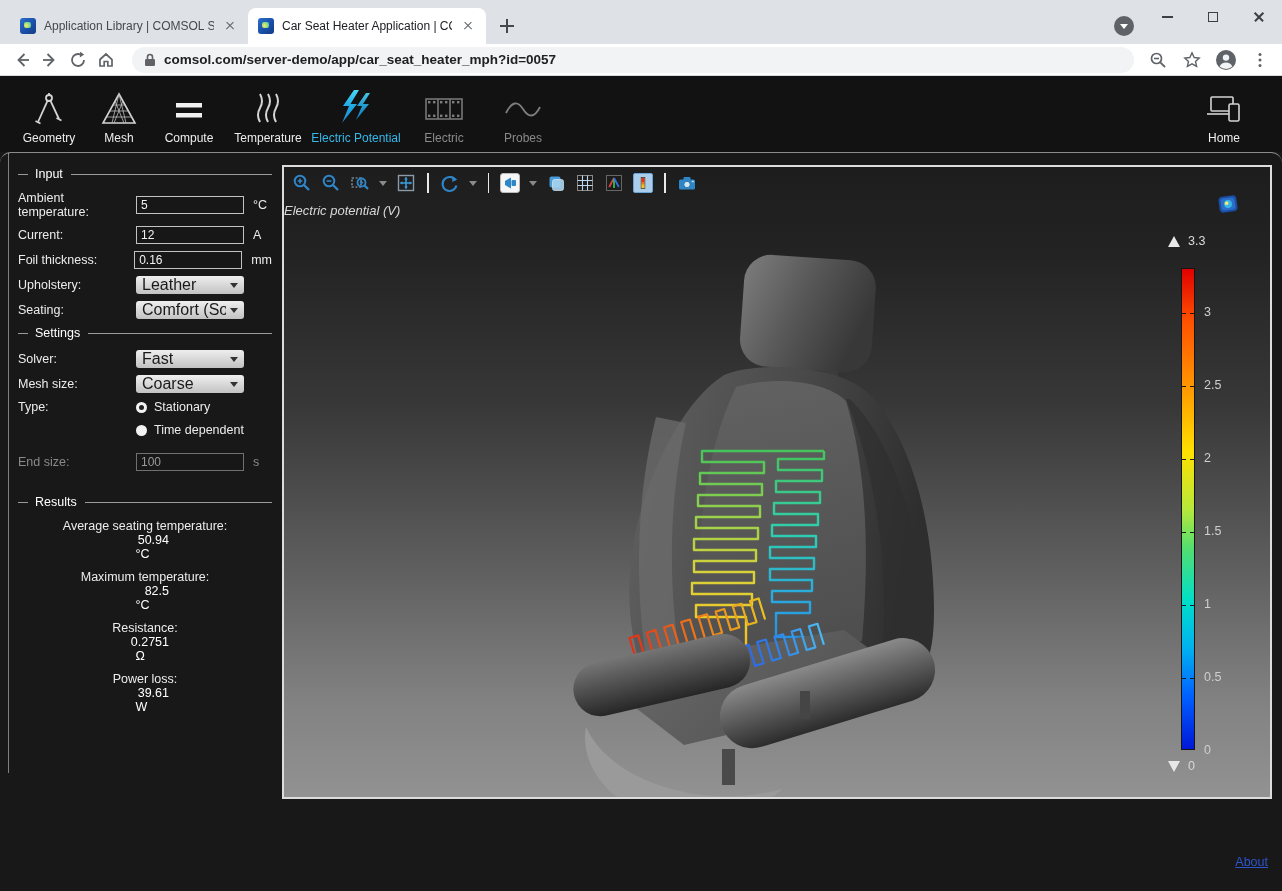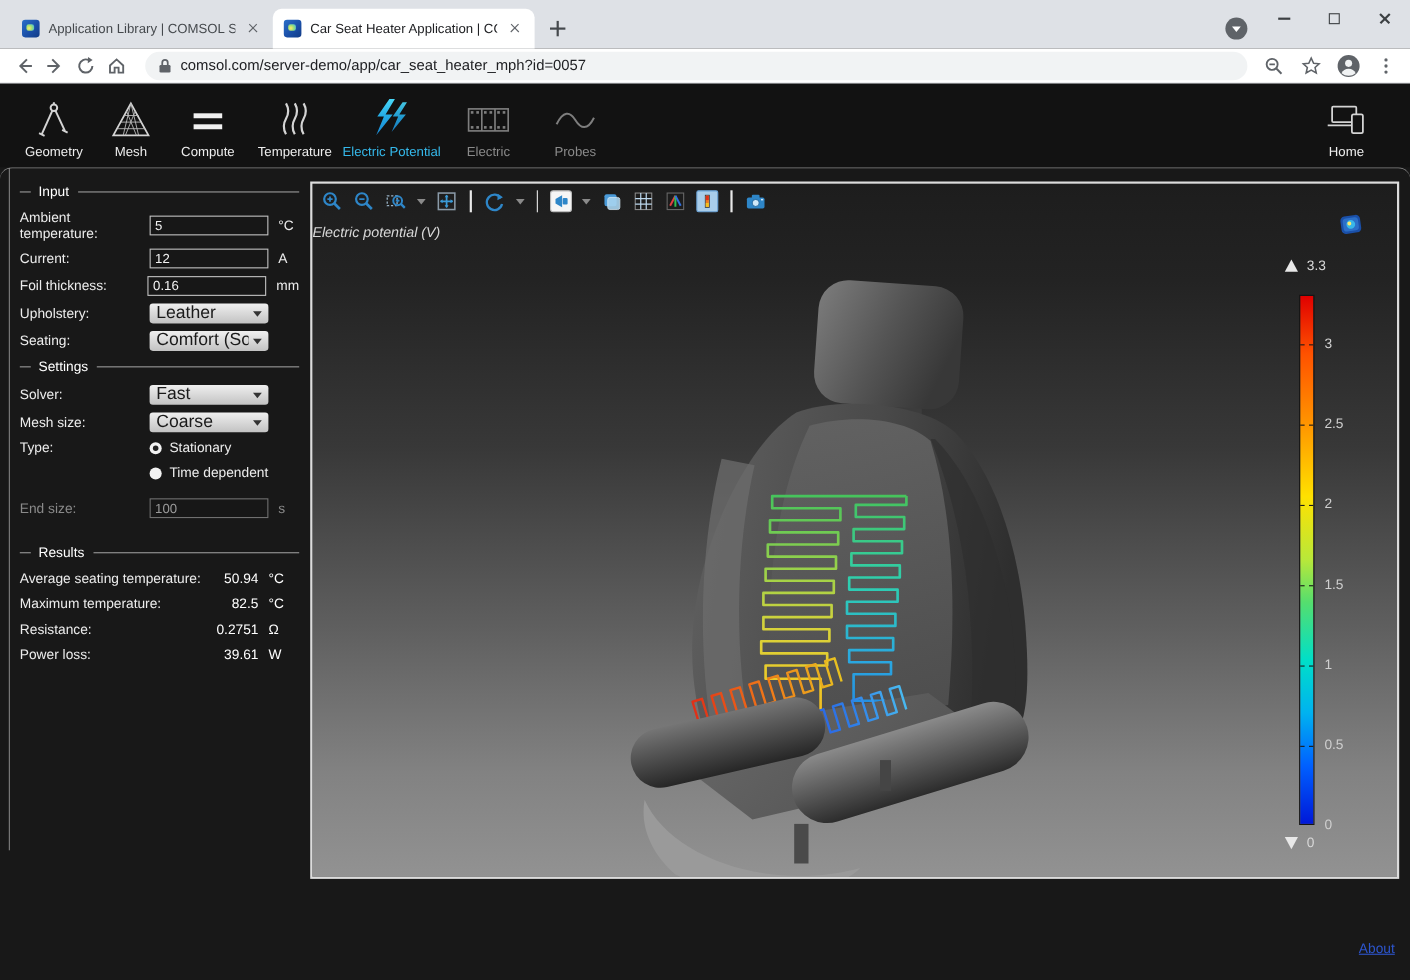--- a/index.html
+++ b/index.html
@@ -32,21 +32,21 @@
   .glyph-max { width:10px; height:10px; border:1.5px solid #3c4043; }
   .glyph-close { position:relative; width:12px; height:12px; }
   .glyph-close::before,.glyph-close::after { content:""; position:absolute; left:0; top:5.2px; width:12px; height:1.5px; background:#3c4043; }
   .glyph-close::before { transform:rotate(45deg);} .glyph-close::after { transform:rotate(-45deg);}
 
   .addressbar { height:32px; background:#ffffff; display:flex; align-items:center; border-bottom:1px solid #d7dade; padding:0 8px; }
   .navicon { width:28px; height:28px; display:flex; align-items:center; justify-content:center; color:#5f6368; }
   .navicon svg { display:block; }
   .omnibox { flex:1; height:26px; margin:0 10px 0 12px; background:#f1f3f4; border-radius:13px;
              display:flex; align-items:center; padding:0 12px; gap:8px; }
-  .url { font-size:13.5px; color:#202124; white-space:nowrap; overflow:hidden; }
+  .url { font-size:13.5px; color:#202124; white-space:nowrap; overflow:hidden;font-weight:bold; }
   .bar-right { display:flex; align-items:center; gap:6px; }
 
   
   .ribbon { height:76px; background:#121212; display:flex; align-items:stretch; padding:0 14px; }
   .rb-item { width:88px; display:flex; flex-direction:column; align-items:center; justify-content:flex-end; padding-bottom:7px; gap:4px; }
   .rb-item.narrow { width:70px; }
   .rb-label { font-size:12px; color:#ededed; white-space:nowrap; }
   .rb-item.active .rb-label { color:#35b8ea; }
   .rb-item.dim .rb-label { color:#8a8a8a; }
   .rb-icon { height:38px; display:flex; align-items:flex-end; justify-content:center; }
@@ -70,21 +70,21 @@
   .frow.disabled .tinput { border-color:#707070; color:#9a9a9a; }
   .dropdown { width:108px; height:18px; border-radius:3px; background:linear-gradient(#efefef,#c2c2c2);
               display:flex; align-items:center; padding:0 6px; }
   .dropdown .dtext { flex:1; font-size:16px; color:#1a1a1a; white-space:nowrap; overflow:hidden; }
   .dropdown .darrow { width:0; height:0; border-left:4px solid transparent; border-right:4px solid transparent; border-top:5px solid #333; margin-left:4px; }
   .radio-row { display:flex; align-items:center; gap:7px; margin-bottom:9px; }
   .radio { width:11px; height:11px; border-radius:50%; background:#f2f2f2; flex:0 0 11px; }
   .radio.sel { position:relative; }
   .radio.sel::after { content:""; position:absolute; left:3px; top:3px; width:5px; height:5px; border-radius:50%; background:#222; }
   .radio-label { font-size:12.5px; color:#ececec; }
-  .rrow { display:flex; align-items:flex-end; margin-bottom:9px; }
+  .rrow { display:flex; align-items:center; margin-bottom:9px;flex-direction:column; }
   .rlabel { flex:1; font-size:12.5px; color:#ececec; }
   .rvalue { font-size:12.5px; color:#ffffff; text-align:right; min-width:48px; }
   .runit { font-size:12.5px; color:#ffffff; width:28px; margin-left:9px; }
 
   
   .canvas { position:absolute; left:282px; top:12px; width:990px; height:634px; border:2px solid #dcdcdc;
             background:linear-gradient(180deg,#1d1d1d 0%, #232323 14%, #383838 38%, #5f5f5f 64%, #828282 85%, #929292 100%); }
   .gtoolbar { position:absolute; left:8px; top:4px; display:flex; align-items:center; gap:9px; height:24px; }
   .gicon { display:flex; align-items:center; justify-content:center; width:20px; height:20px; }
   .gsep { width:1.5px; height:20px; background:#e8e8e8; margin:0 2px; }

